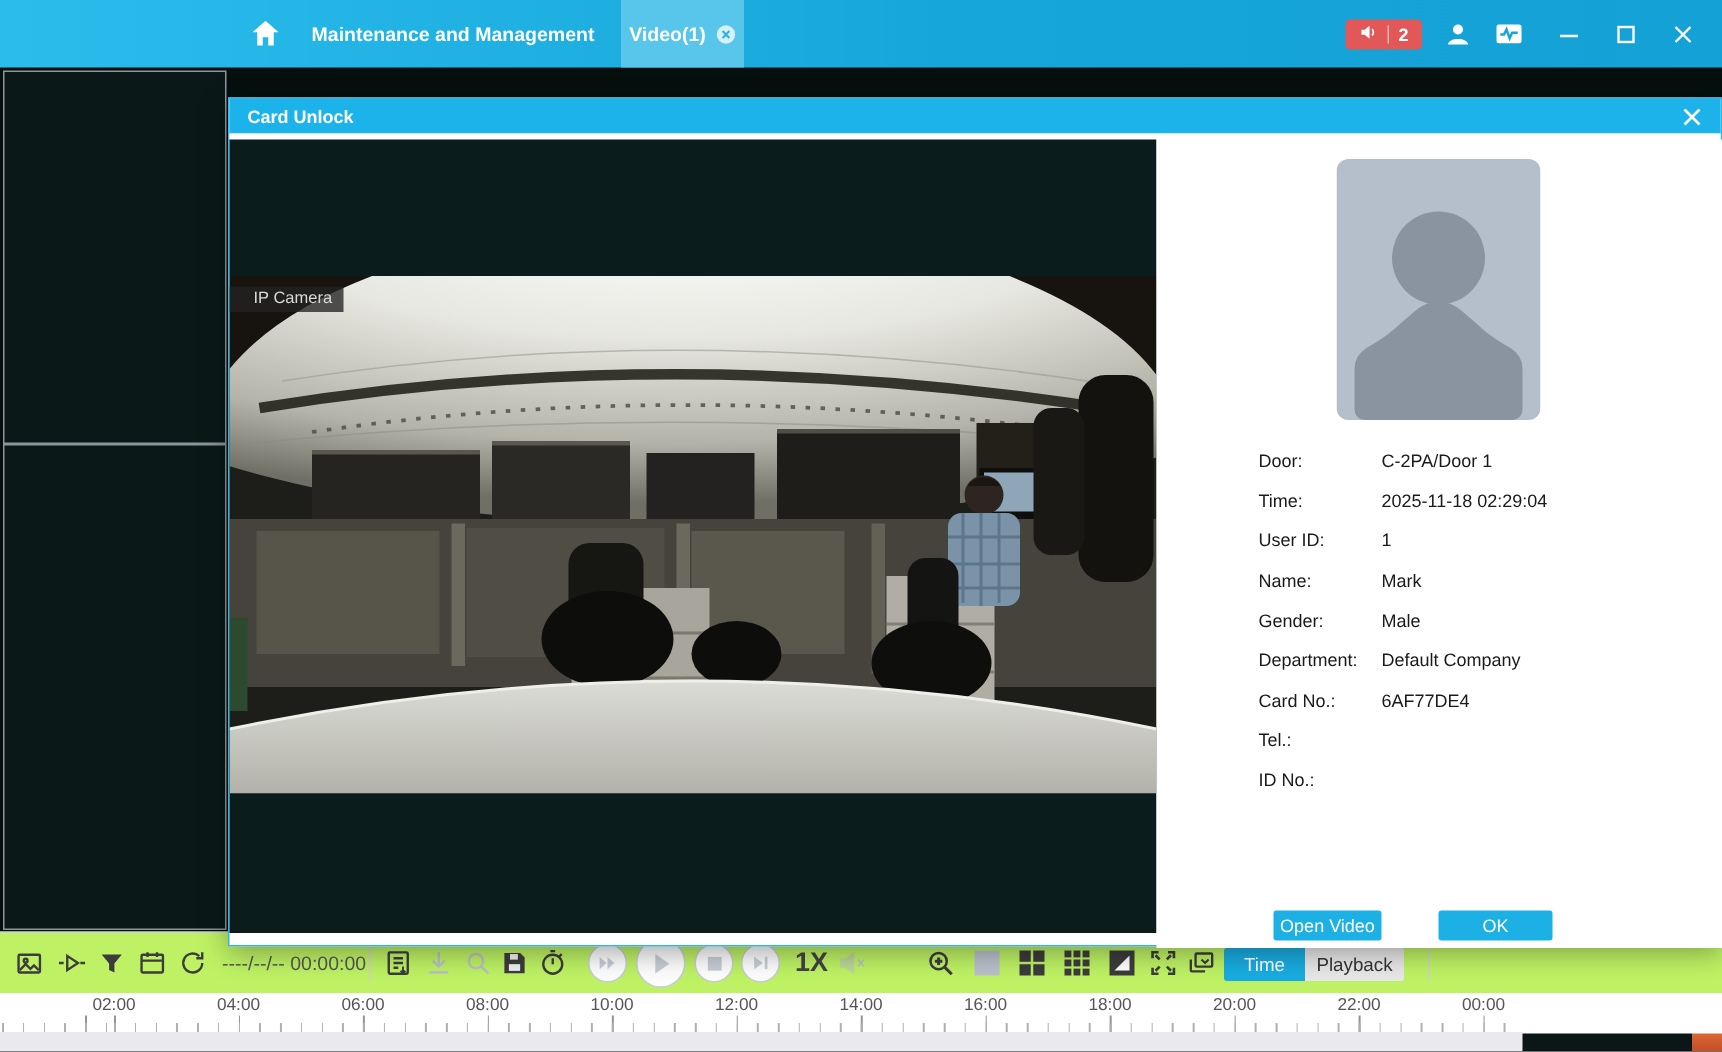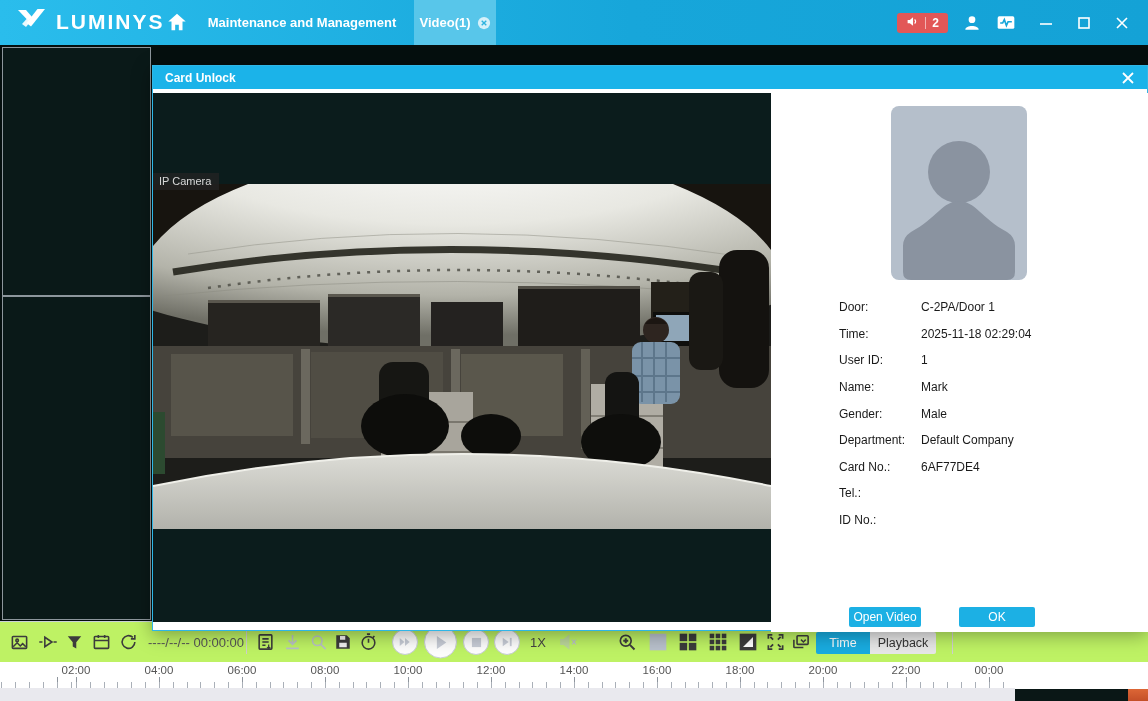--- a/index.html
+++ b/index.html
@@ -34,21 +34,21 @@
   .bg-tab.local { left:1030px; width:118px; background:#e3e3e3; }
 
   
   .toolbar { position:absolute; left:0; top:621px; width:1148px; height:41px;
     background:#bef264; border-top:1px solid #c9d2d6; z-index:10; }
   .ti { position:absolute; top:50%; transform:translateY(-50%); color:#3c3c3c; }
   .ti.dis { color:#b9bfc8; }
   .ti svg { display:block; }
   .tsep { position:absolute; top:9px; width:1px; height:23px; background:#cfcfcf; }
   .ts-text { font-size:13px; color:#555; white-space:nowrap; }
-  .speed { font-size:13px; font-weight:normal; color:#444; }
+  .speed { font-size:18px; font-weight:bold; color:#444; }
   .pb-circle { border:1px solid #c7ccd6; border-radius:50%; color:#c7ccd6;
     display:flex; align-items:center; justify-content:center; cursor:pointer; background:#fdfdfd; }
   .btn-live { position:absolute; top:10px; left:816px; width:54px; height:22px; background:#19ace0; color:#fff;
     font-size:12.5px; border:none; border-radius:2px 0 0 2px; cursor:pointer; }
   .btn-playback { position:absolute; top:10px; left:870px; width:66px; height:22px; background:#e7e7e7; color:#333;
     font-size:12.5px; border:none; border-radius:0 2px 2px 0; cursor:pointer; }
 
   
   .timeline { position:absolute; left:0; top:662px; width:1148px; height:27px; background:#fff; z-index:9; }
   .tl-ticks { position:absolute; left:0; top:15px; width:1015px; height:11px;
@@ -78,22 +78,22 @@
   
   .dialog { position:absolute; left:152px; top:65px; width:996px; height:566px; background:#fff;
     border:1px solid #2fb6e6; z-index:40; box-shadow:0 4px 18px rgba(0,0,0,.35); }
   .dlg-title { position:absolute; left:0; top:0; width:100%; height:23px; background:#1bb3e9;
     color:#fff; font-size:12px; font-weight:bold; display:flex; align-items:center; padding-left:12px; }
   .dlg-close { position:absolute; right:10px; top:3px; width:18px; height:18px; color:#fff; cursor:pointer; }
   .dlg-white-strip { position:absolute; left:0; top:23px; width:100%; height:4px; background:#fff; }
 
   .video-zone { position:absolute; left:0; top:27px; width:618px; height:529px; background:#0b1c1c; overflow:hidden; }
   .photo { position:absolute; left:0; top:91px; width:618px; height:345px; }
-  .cam-label { position:absolute; left:0; top:80px; background:rgba(35,35,35,.78); color:#d8d8d8;
-    font-size:11px; padding:2px 8px 3px 6px; }
+  .cam-label { position:absolute; left:0; top:98px; background:rgba(35,35,35,.78); color:#d8d8d8;
+    font-size:11px; padding:2px 8px 3px 16px; }
 
   .right-panel { position:absolute; left:618px; top:27px; width:377px; height:539px; background:#fff; }
   .avatar { position:absolute; left:738px; top:40px; width:136px; height:174px; }
   .fields { position:absolute; left:686px; top:228px; width:300px; }
   .frow { display:flex; height:26.6px; align-items:center; font-size:12px; color:#1a1a1a; }
   .flab { width:82px; }
   .fval { flex:1; }
   .dlg-btn { position:absolute; height:20px; border:none; border-radius:2px; background:#1cb0e4; color:#fff;
     font-size:12px; cursor:pointer; }
   .btn-openvideo { left:696px; top:541px; width:72px; }
@@ -105,30 +105,20 @@
 <div class="screen">
 
   <div class="main-bg">
     <div class="vpane p1"></div>
     <div class="vpane p2"></div>
   </div>
   <div class="bg-tab device">Device</div>
   <div class="bg-tab local">Local</div>
 
   <div class="topbar">
-    <div class="brand">
-      <span>
-        <svg width="30" height="26" viewBox="0 0 30 24" fill="#fff">
-          <path d="M0 2 L8 2 L14 9 L10.5 13 Z"></path>
-            <path d="M8.5 15 L19.5 1 L27 1 L13 18.5 Z"></path>
-          <path d="M4 16 L9 10.5 L12 14 L8 19 Z" opacity=".9"></path>
-        </svg>
-      </span>
-      <span class="brand-name">LUMINYS</span>
-    </div>
     <span class="home-btn">
       <svg width="22" height="22" viewBox="0 0 24 24" fill="currentColor">
           <path d="M12 3 L2.5 11.5 H6 V21 H10 V15 H14 V21 H18 V11.5 H21.5 Z"></path>
         </svg>
     </span>
     <div class="nav-tab tab-mm">Maintenance and Management</div>
     <div class="nav-tab tab-video">
       <span>Video(1)</span>
       <span style="display:inline-flex;">
         <svg width="14" height="14" viewBox="0 0 16 16">

